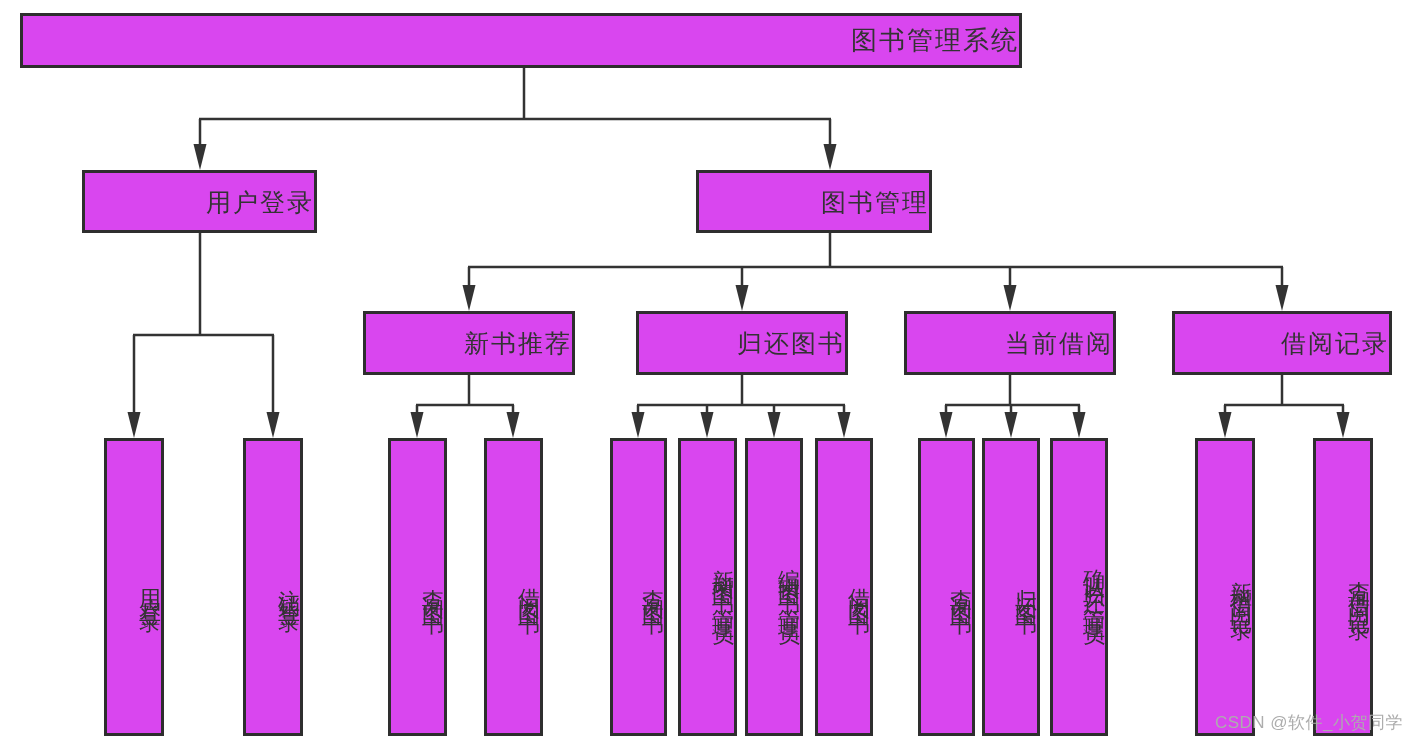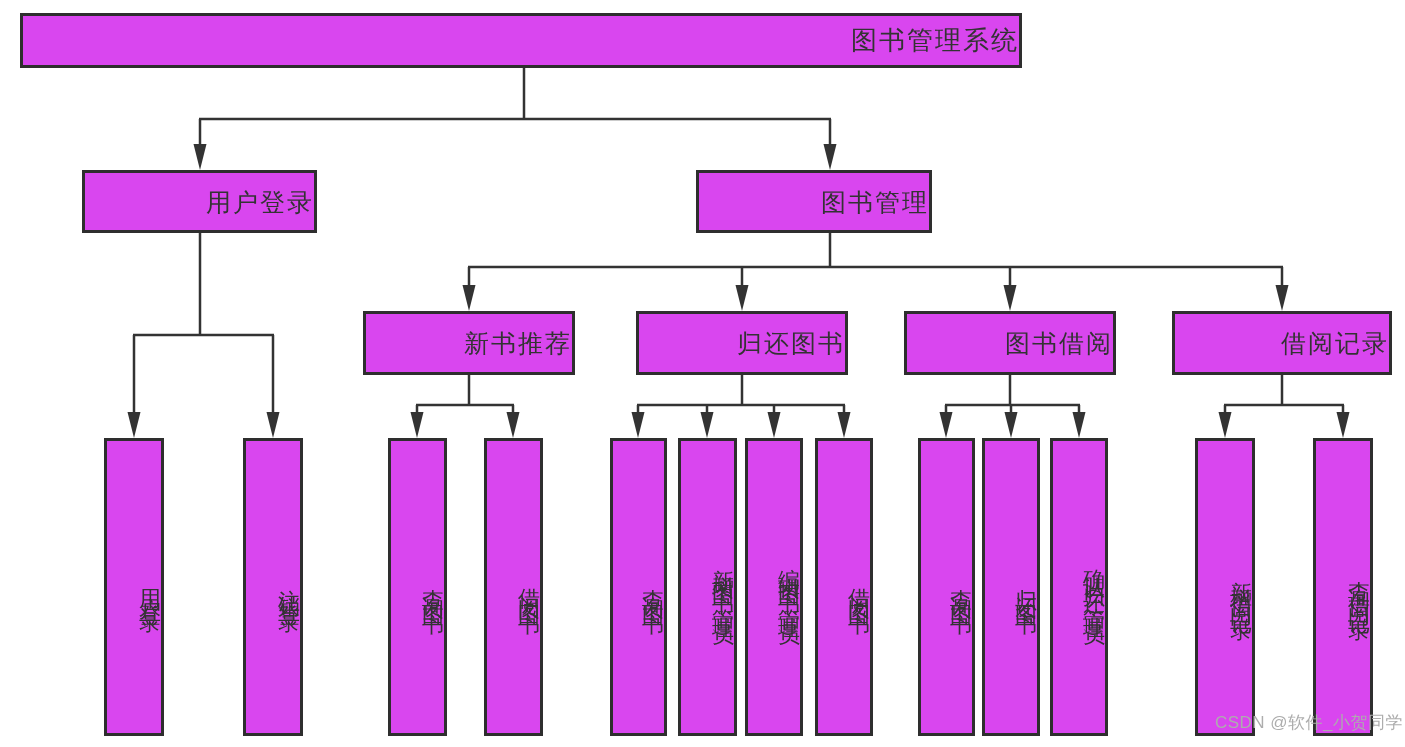--- a/index.html
+++ b/index.html
@@ -95,21 +95,21 @@
     <span class="lbl">图书管理</span>
   </div>
 
   <div class="node hbox" style="left:363px;top:311px;width:212px;height:64px">
     <span class="lbl">新书推荐</span>
   </div>
   <div class="node hbox" style="left:636px;top:311px;width:212px;height:64px">
     <span class="lbl">归还图书</span>
   </div>
   <div class="node hbox" style="left:904px;top:311px;width:212px;height:64px">
-    <span class="lbl">图书借阅</span>
+    <span class="lbl">当前借阅</span>
   </div>
   <div class="node hbox" style="left:1172px;top:311px;width:220px;height:64px">
     <span class="lbl">借阅记录</span>
   </div>
 
   <div class="node leaf" style="left:104px;top:438px;width:60px;height:298px">
     <span class="lbl">用户登录</span>
   </div>
   <div class="node leaf" style="left:243px;top:438px;width:60px;height:298px">
     <span class="lbl">注销登录</span>

